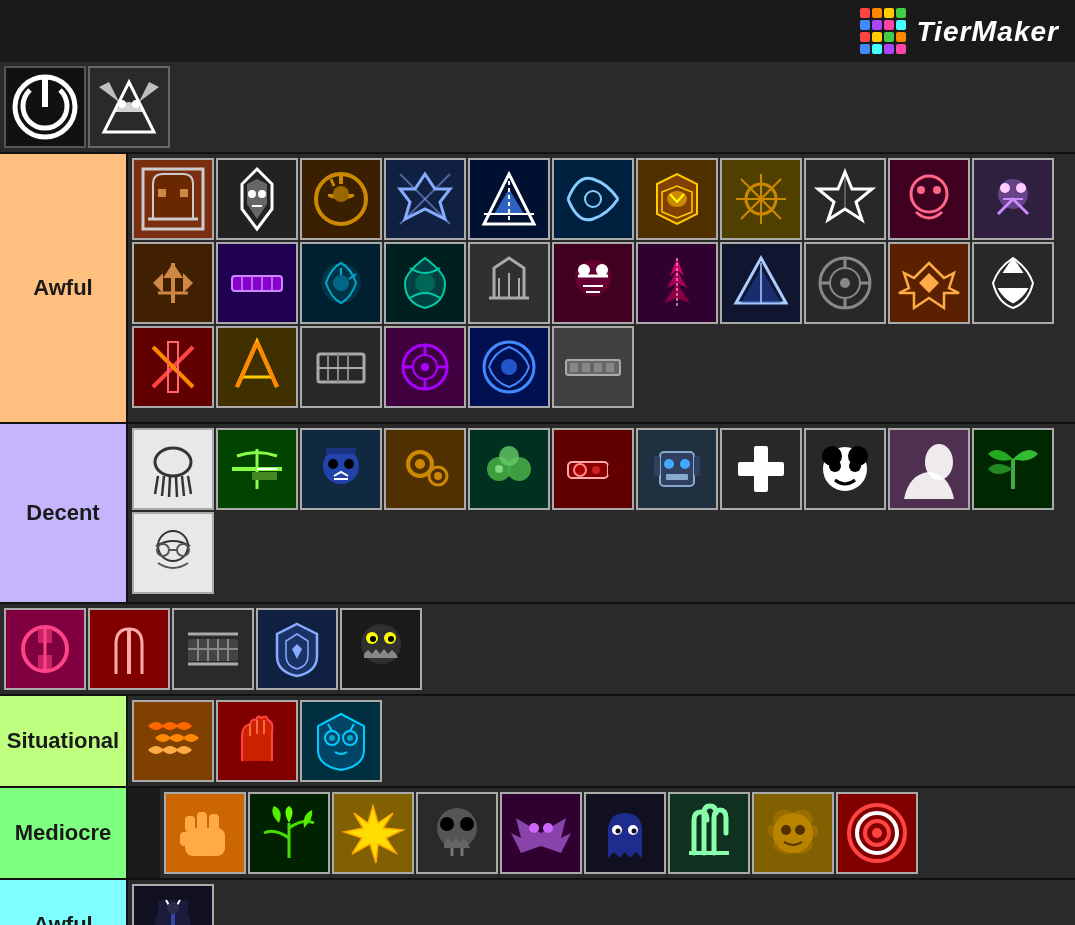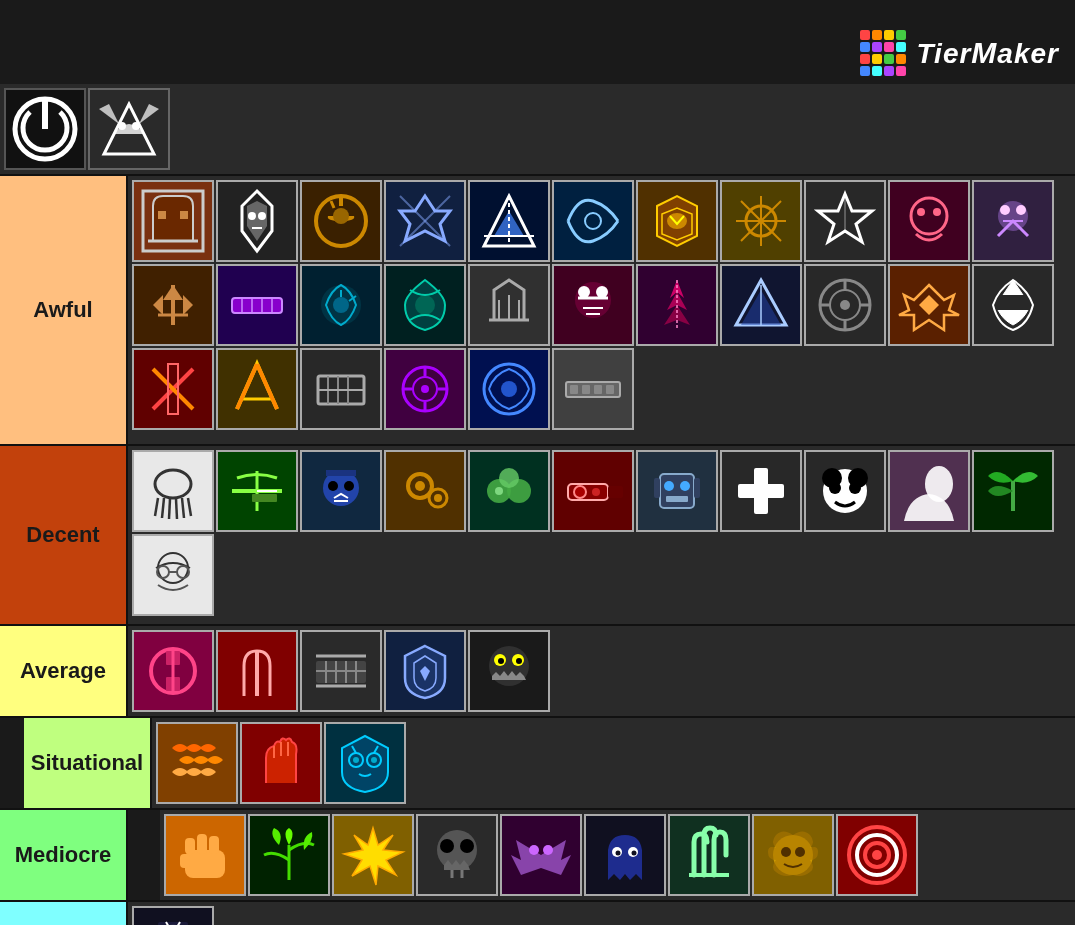--- a/index.html
+++ b/index.html
@@ -13,21 +13,20 @@
       display: flex;
       justify-content: flex-end;
       align-items: center;
       padding: 8px 16px;
       background: #1a1a1a;
     }
     .logo {
       display: flex;
       align-items: center;
       gap: 10px;
-      margin-top: 22px;
     }
     .logo-grid {
       display: grid;
       grid-template-columns: repeat(4, 10px);
       grid-template-rows: repeat(4, 10px);
       gap: 2px;
     }
     .logo-dot {
       width: 10px;
       height: 10px;
@@ -75,21 +74,21 @@
       font-size: 36px;
       background: #333;
       position: relative;
       overflow: hidden;
       flex-shrink: 0;
     }
 
     
     .tier-op .tier-label { background: #ff7f7f; }
     .tier-great .tier-label { background: #ffbf7f; }
-    .tier-decent .tier-label { background: #c2410c; }
+    .tier-decent .tier-label { background: #c4b5fd; }
     .tier-average .tier-label { background: #ffff7f; }
     .tier-situational .tier-label { background: #bfff7f; }
     .tier-mediocre .tier-label { background: #7fff7f; }
     .tier-awful .tier-label { background: #7fffff; }
 
     .item svg {
       width: 70px;
       height: 70px;
     }
   </style>
@@ -551,21 +550,20 @@
             <circle cx="25" cy="32" r="6" fill="none" stroke="#555" stroke-width="2"></circle>
             <circle cx="45" cy="32" r="6" fill="none" stroke="#555" stroke-width="2"></circle>
             <line x1="31" y1="32" x2="39" y2="32" stroke="#555" stroke-width="2"></line>
             <path d="M20 45 Q35 55 50 45" fill="none" stroke="#555" stroke-width="2"></path>
           </svg>
       </div>
     </div>
   </div>
 
   <div class="tier-row tier-average" style="min-height:90px;">
-    <div class="tier-label">Average</div>
     <div class="tier-items">
 
       <div class="item" style="background:#800040; border-color:#aaa;">
         <svg viewBox="0 0 70 70">
             <rect width="70" height="70" fill="#800040"></rect>
             <circle cx="35" cy="35" r="22" fill="none" stroke="#ff4488" stroke-width="4"></circle>
             <rect x="28" y="15" width="14" height="14" fill="#cc2266" rx="1"></rect>
             <rect x="28" y="41" width="14" height="14" fill="#cc2266" rx="1"></rect>
             <line x1="35" y1="15" x2="35" y2="55" stroke="#ff4488" stroke-width="3"></line>
           </svg>
@@ -611,21 +609,21 @@
             <circle cx="26" cy="24" r="6" fill="#ffff00"></circle>
             <circle cx="44" cy="24" r="6" fill="#ffff00"></circle>
             <circle cx="27" cy="25" r="3" fill="black"></circle>
             <circle cx="45" cy="25" r="3" fill="black"></circle>
             <path d="M18 40 L22 36 L26 40 L30 35 L34 40 L38 35 L42 40 L46 36 L50 40 L52 44 L18 44 Z" fill="#888"></path>
           </svg>
       </div>
     </div>
   </div>
 
-  <div class="tier-row tier-situational" style="min-height:90px;padding-left:24px;">
+  <div class="tier-row tier-situational" style="min-height:90px;">
     <div class="tier-label">Situational</div>
     <div class="tier-items">
 
       <div class="item" style="background:#804000; border-color:#aaa;">
         <svg viewBox="0 0 70 70">
             <rect width="70" height="70" fill="#804000"></rect>
             <path d="M10 20 Q18 12 26 20 Q18 28 10 20 Z" fill="#ff6600"></path>
             <path d="M24 20 Q32 12 40 20 Q32 28 24 20 Z" fill="#ff6600"></path>
             <path d="M38 20 Q46 12 54 20 Q46 28 38 20 Z" fill="#ff6600"></path>
             <path d="M17 32 Q25 24 33 32 Q25 40 17 32 Z" fill="#ff8800"></path>

